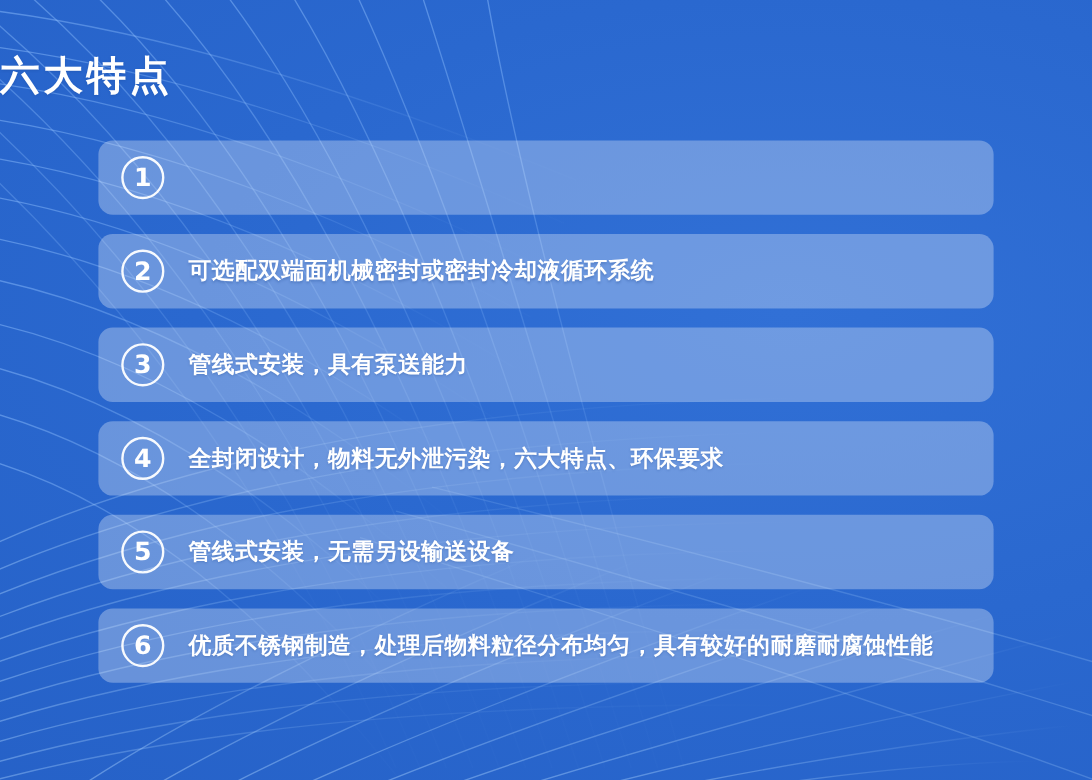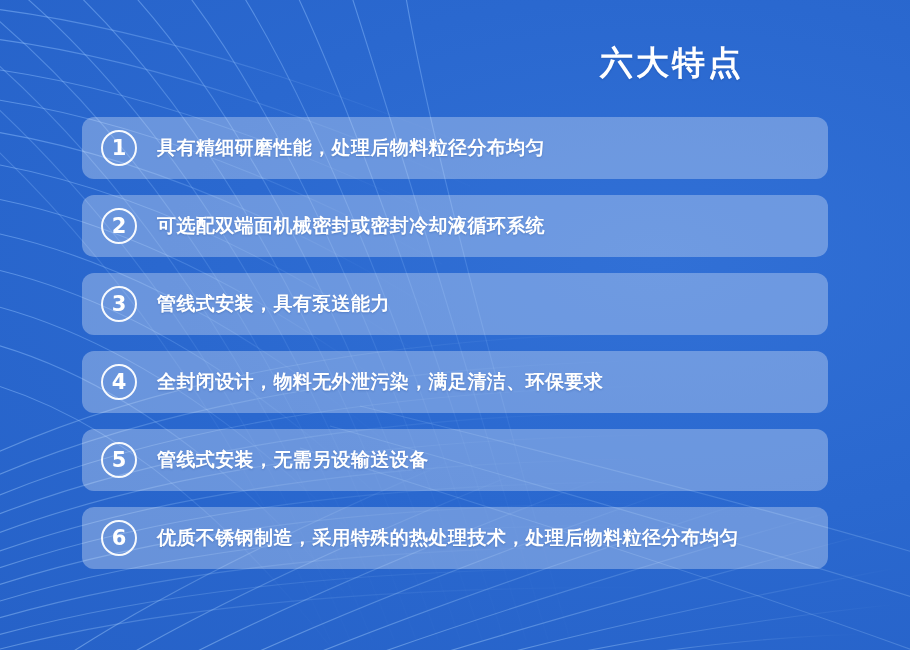--- a/index.html
+++ b/index.html
@@ -41,21 +41,21 @@
     inset: 0;
     width: 910px;
     height: 650px;
   }
 
   #page-title {
     position: absolute;
     top: 42px;
     left: 0;
     width: 744px;
-    text-align: right;
+    text-align: left;
     color: #ffffff;
     font-size: 33px;
     font-weight: bold;
     letter-spacing: 3px;
     line-height: 42px;
     text-shadow: 0 1px 2px rgba(18, 60, 130, .25);
   }
 
   #feature-list {
     position: absolute;
@@ -190,42 +190,41 @@
 </div>
 
 <div id="content">
 
   <h1 id="page-title">六大特点</h1>
 
   <div id="feature-list">
 
     <div class="feature-row">
       <div class="badge">1</div>
-      <div class="feature-text">具有精细研磨性能，处理后物料粒径分布均匀</div>
     </div>
 
     <div class="feature-row">
       <div class="badge">2</div>
       <div class="feature-text">可选配双端面机械密封或密封冷却液循环系统</div>
     </div>
 
     <div class="feature-row">
       <div class="badge">3</div>
       <div class="feature-text">管线式安装，具有泵送能力</div>
     </div>
 
     <div class="feature-row">
       <div class="badge">4</div>
-      <div class="feature-text">全封闭设计，物料无外泄污染，满足清洁、环保要求</div>
+      <div class="feature-text">全封闭设计，物料无外泄污染，六大特点、环保要求</div>
     </div>
 
     <div class="feature-row">
       <div class="badge">5</div>
       <div class="feature-text">管线式安装，无需另设输送设备</div>
     </div>
 
     <div class="feature-row">
       <div class="badge">6</div>
-      <div class="feature-text">优质不锈钢制造，采用特殊的热处理技术，处理后物料粒径分布均匀</div>
+      <div class="feature-text">优质不锈钢制造，处理后物料粒径分布均匀，具有较好的耐磨耐腐蚀性能</div>
     </div>
 
   </div>
 </div>
 
 </body></html>

